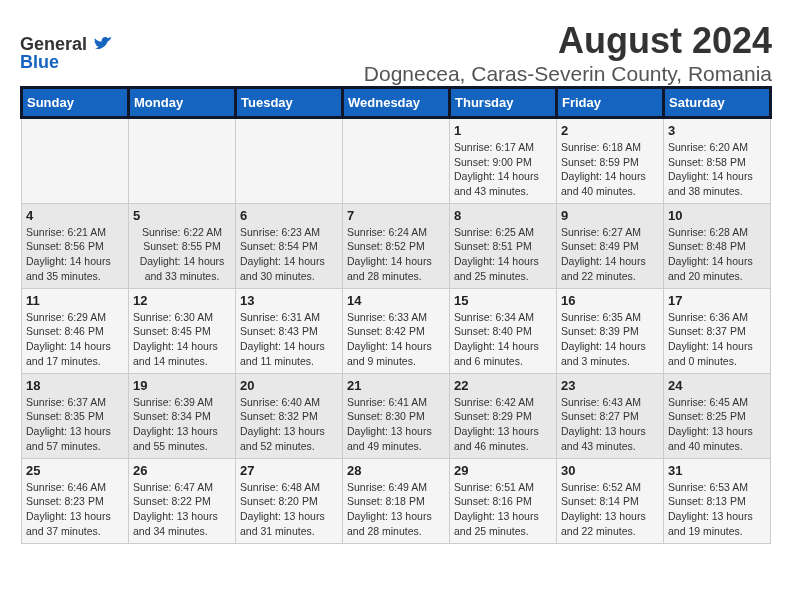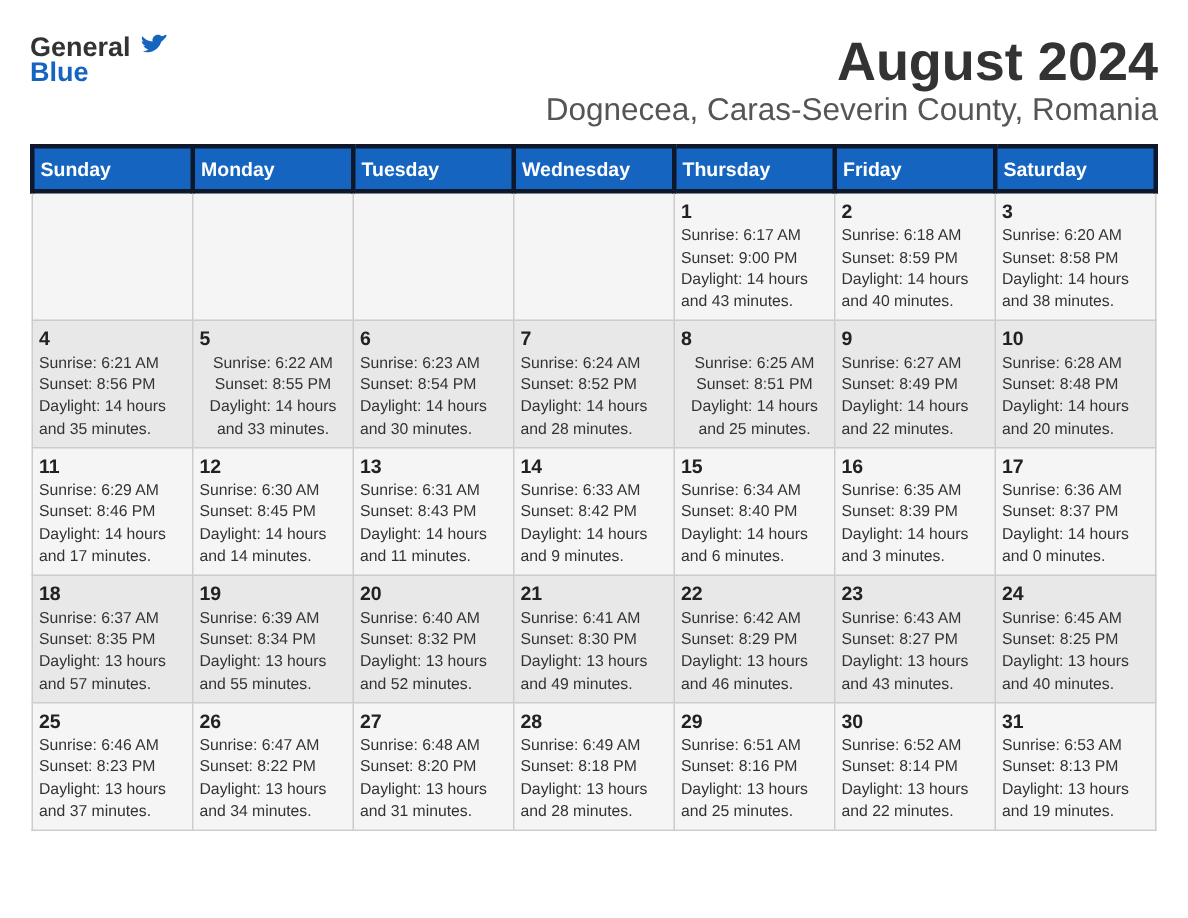--- a/index.html
+++ b/index.html
@@ -6,22 +6,21 @@
     body {
       font-family: Arial, sans-serif;
       background: #fff;
       width: 792px;
       min-height: 612px;
       padding: 20px;
     }
     .header {
       display: flex;
       justify-content: space-between;
-      align-items: flex-start;
-      margin-bottom: 10px;
+      align-items: center;
     }
     .logo {
       display: flex;
       flex-direction: column;
       align-items: flex-start;
     }
     .logo-general { color: #333; }
     .title-area {
       text-align: right;
     }
@@ -160,21 +159,21 @@
         </td>
         <td>
           <span class="day-num">7</span>
           <div class="day-info" style="white-space: pre-line;">Sunrise: 6:24 AM
 Sunset: 8:52 PM
 Daylight: 14 hours
 and 28 minutes.</div>
         </td>
         <td>
           <span class="day-num">8</span>
-          <div class="day-info" style="white-space: pre-line; text-align: center;">Sunrise: 6:25 AM
+          <div class="day-info" style="white-space: pre-line;">Sunrise: 6:25 AM
 Sunset: 8:51 PM
 Daylight: 14 hours
 and 25 minutes.</div>
         </td>
         <td>
           <span class="day-num">9</span>
           <div class="day-info" style="white-space: pre-line;">Sunrise: 6:27 AM
 Sunset: 8:49 PM
 Daylight: 14 hours
 and 22 minutes.</div>

